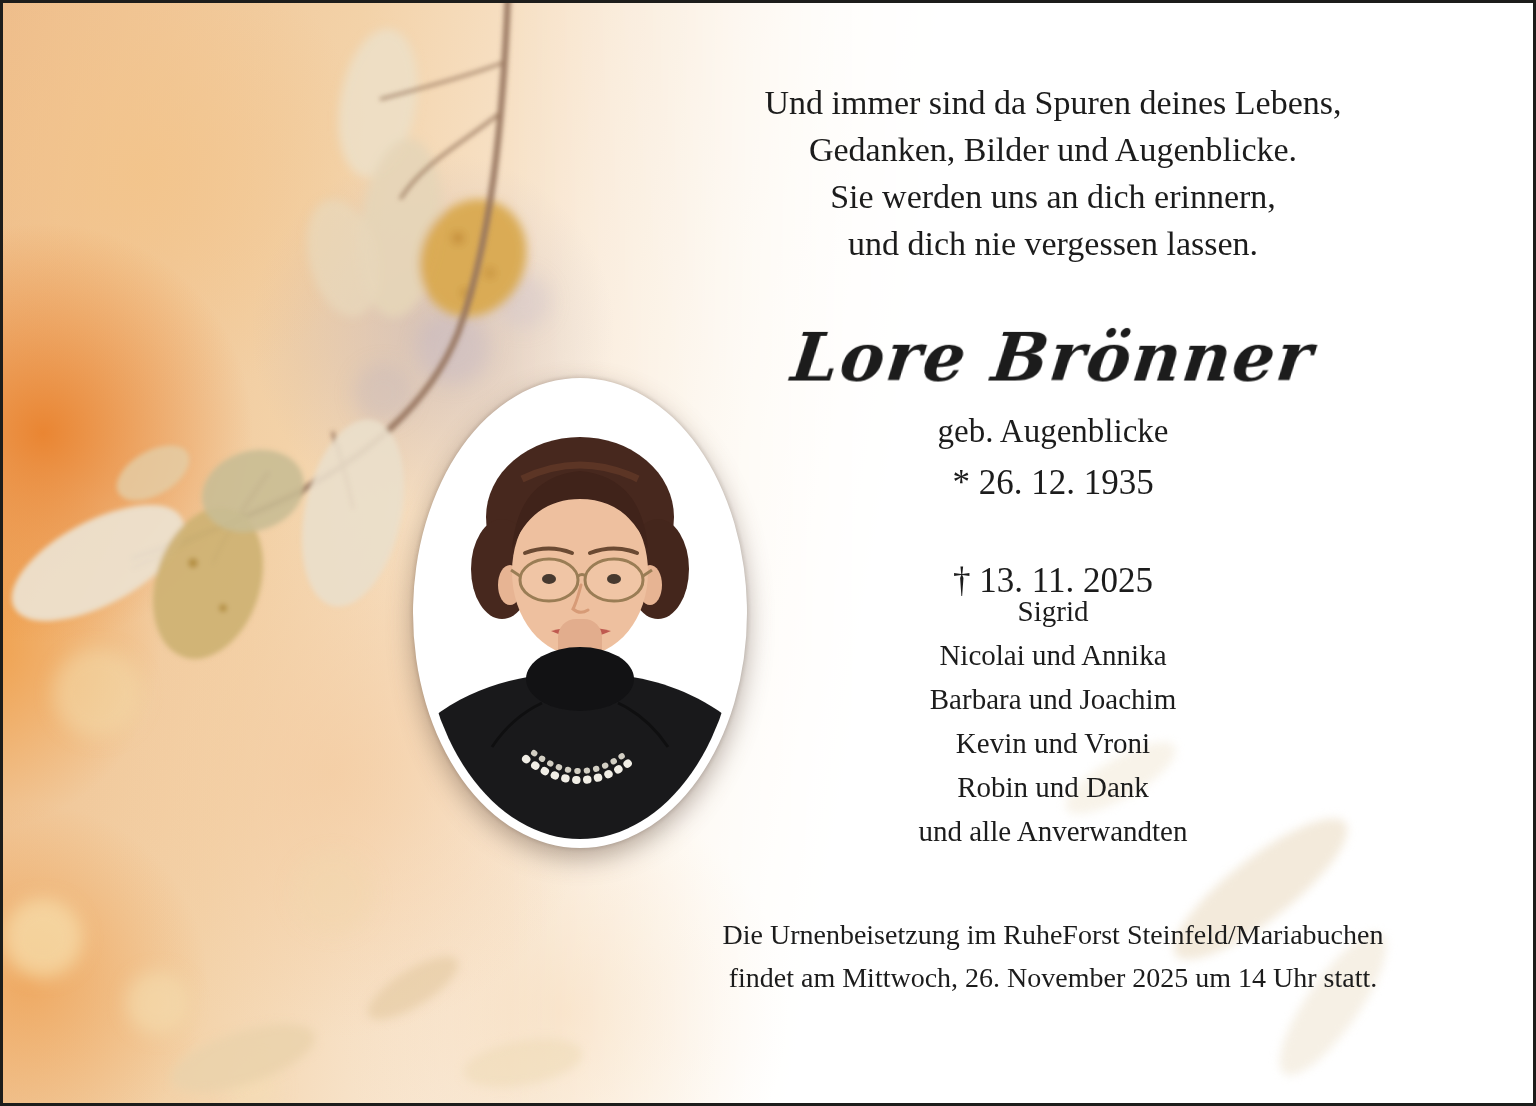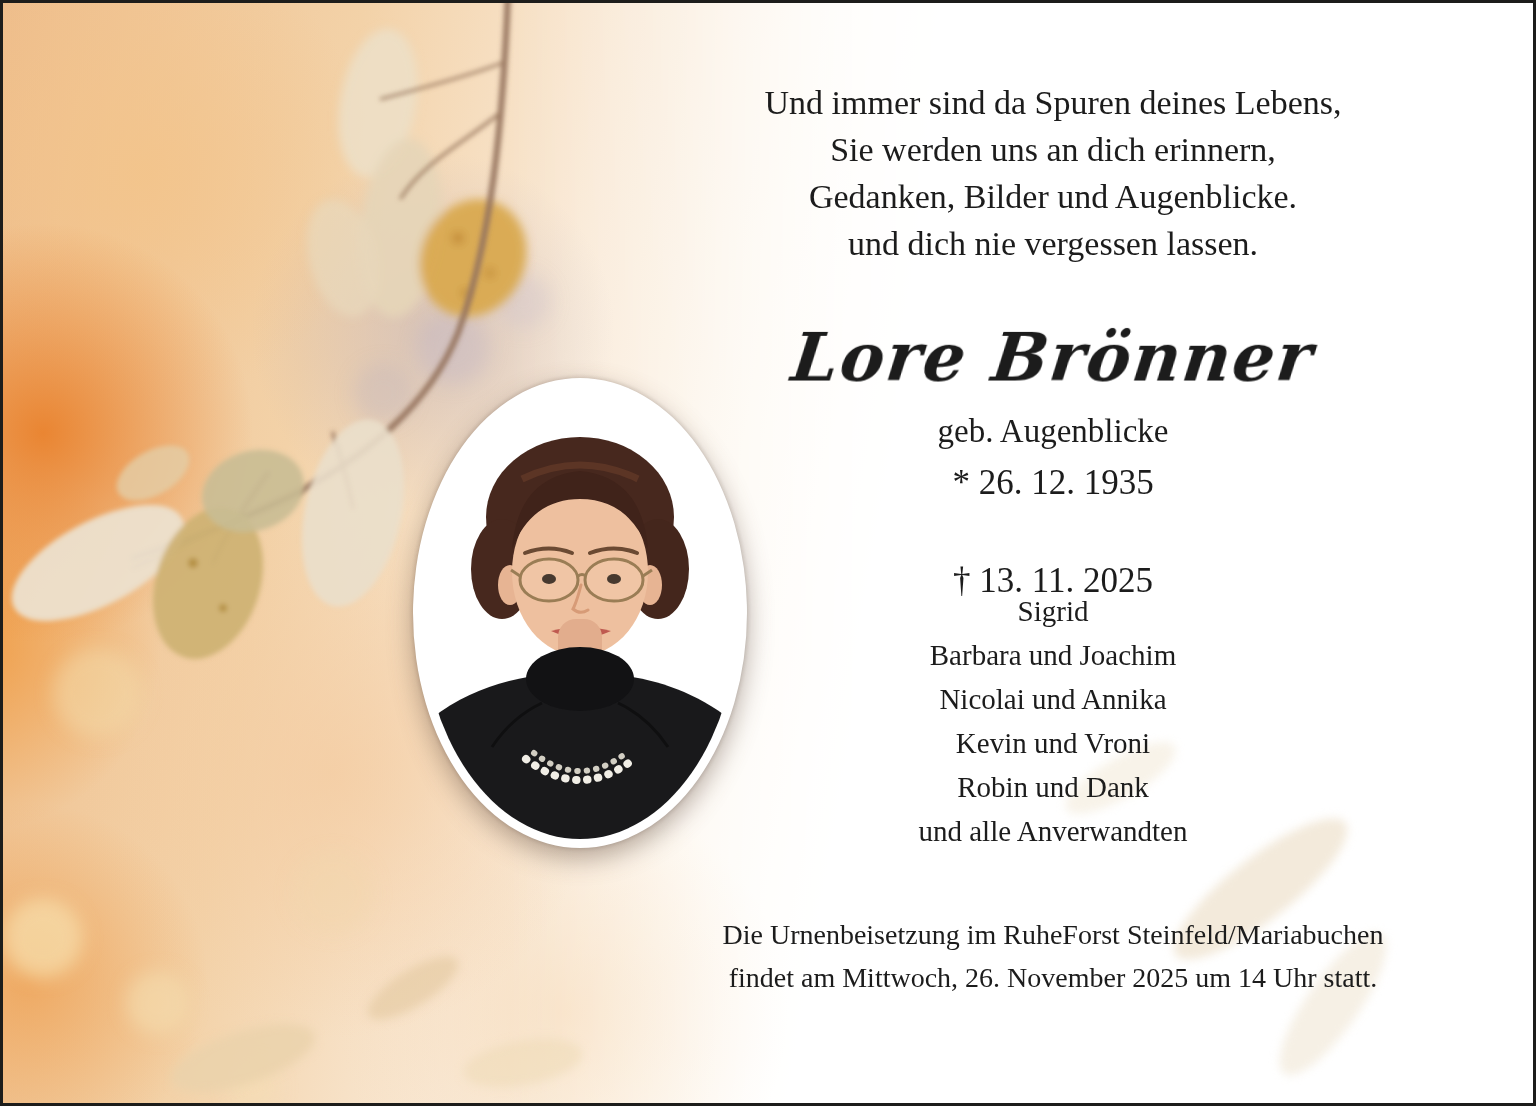--- a/index.html
+++ b/index.html
@@ -162,36 +162,36 @@
       <path d="M 70 360 Q 90 330 120 316" stroke="#000000" stroke-width="3" fill="none" opacity=".4"></path>
       <path d="M 246 360 Q 226 330 196 316" stroke="#000000" stroke-width="3" fill="none" opacity=".4"></path>
 
       <path d="M 104 372 Q 158 414 212 372" fill="none" stroke="#f1eee6" stroke-width="8" stroke-linecap="round" stroke-dasharray="0.5 10.5"></path>
       <path d="M 112 366 Q 158 402 204 366" fill="none" stroke="#e7e2d6" stroke-width="6" stroke-linecap="round" stroke-dasharray="0.5 9" opacity=".9"></path>
     </svg>
   </div>
 
   <div class="col poem">
     <div>Und immer sind da Spuren deines Lebens,</div>
+    <div>Gedanken, Bilder und Augenblicke.</div>
     <div>Sie werden uns an dich erinnern,</div>
-    <div>Gedanken, Bilder und Augenblicke.</div>
     <div>und dich nie vergessen lassen.</div>
   </div>
 
   <div class="col name">Lore Brönner</div>
   <div class="col maiden">geb. Augenblicke</div>
   <div class="col dates">
     <span>* 26. 12. 1935</span>
     <span>† 13. 11. 2025</span>
   </div>
 
   <div class="col mourners">
     <div>Sigrid</div>
+    <div>Nicolai und Annika</div>
     <div>Barbara und Joachim</div>
-    <div>Nicolai und Annika</div>
     <div>Kevin und Vroni</div>
     <div>Robin und Dank</div>
     <div>und alle Anverwandten</div>
   </div>
 
   <div class="col funeral">
     <div>Die Urnenbeisetzung im RuheForst Steinfeld/Mariabuchen</div>
     <div>findet am Mittwoch, 26. November 2025 um 14 Uhr statt.</div>
   </div>
 

